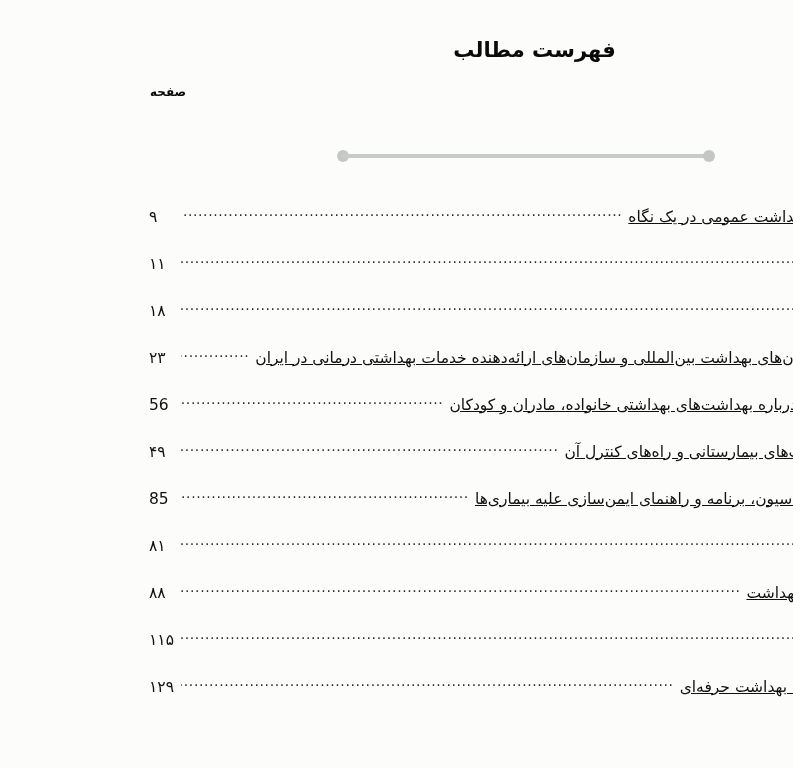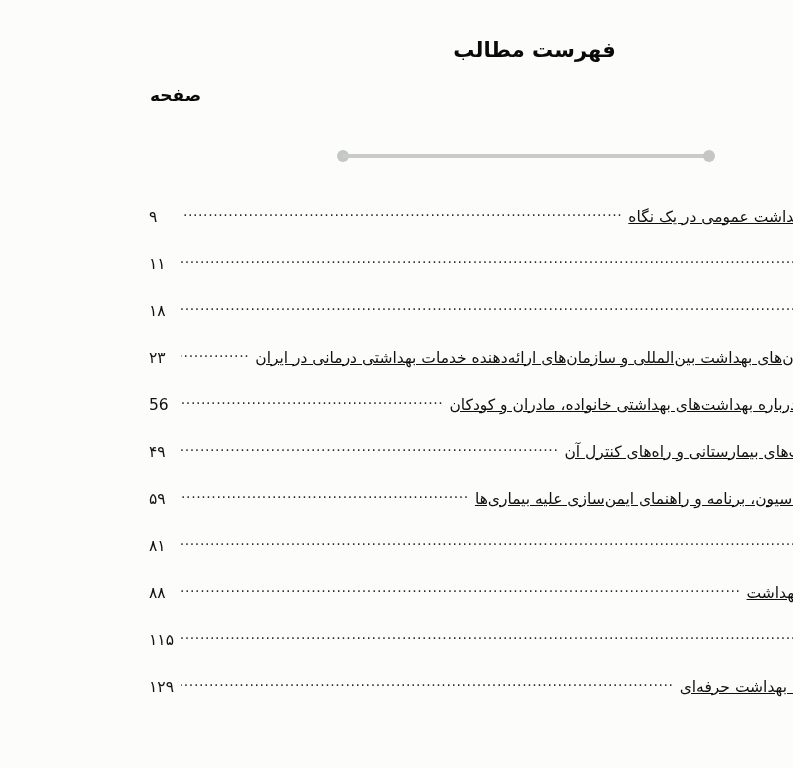--- a/index.html
+++ b/index.html
@@ -46,21 +46,21 @@
     font-weight: bold;
     letter-spacing: 0;
     color: #0a0a0a;
     direction: rtl;
   }
 
   .page-label {
     position: absolute;
     top: 85px;
     left: 12px;
-    font-size: 17px;
+    font-size: 12px;
     font-weight: bold;
     color: #0a0a0a;
     direction: rtl;
   }
 
   
   .ornament {
     position: absolute;
     top: 150px;
     left: 199px;
@@ -183,21 +183,21 @@
         <span class="toc-page">56</span>
       </div>
       <div class="toc-row">
         <span class="toc-title">فصل ششم: عفونت‌های بیمارستانی و راه‌های کنترل آن</span>
         <span class="toc-leader"></span>
         <span class="toc-page">۴۹</span>
       </div>
       <div class="toc-row">
         <span class="toc-title">فصل هفتم: واکسیناسیون، برنامه و راهنمای ایمن‌سازی علیه بیماری‌ها</span>
         <span class="toc-leader"></span>
-        <span class="toc-page">۵۹</span>
+        <span class="toc-page">85</span>
       </div>
       <div class="toc-row">
         <span class="toc-leader"></span>
         <span class="toc-page">۸۱</span>
       </div>
       <div class="toc-row">
         <span class="toc-title">فصل نهم: تغذیه و بهداشت</span>
         <span class="toc-leader"></span>
         <span class="toc-page">۸۸</span>
       </div>

